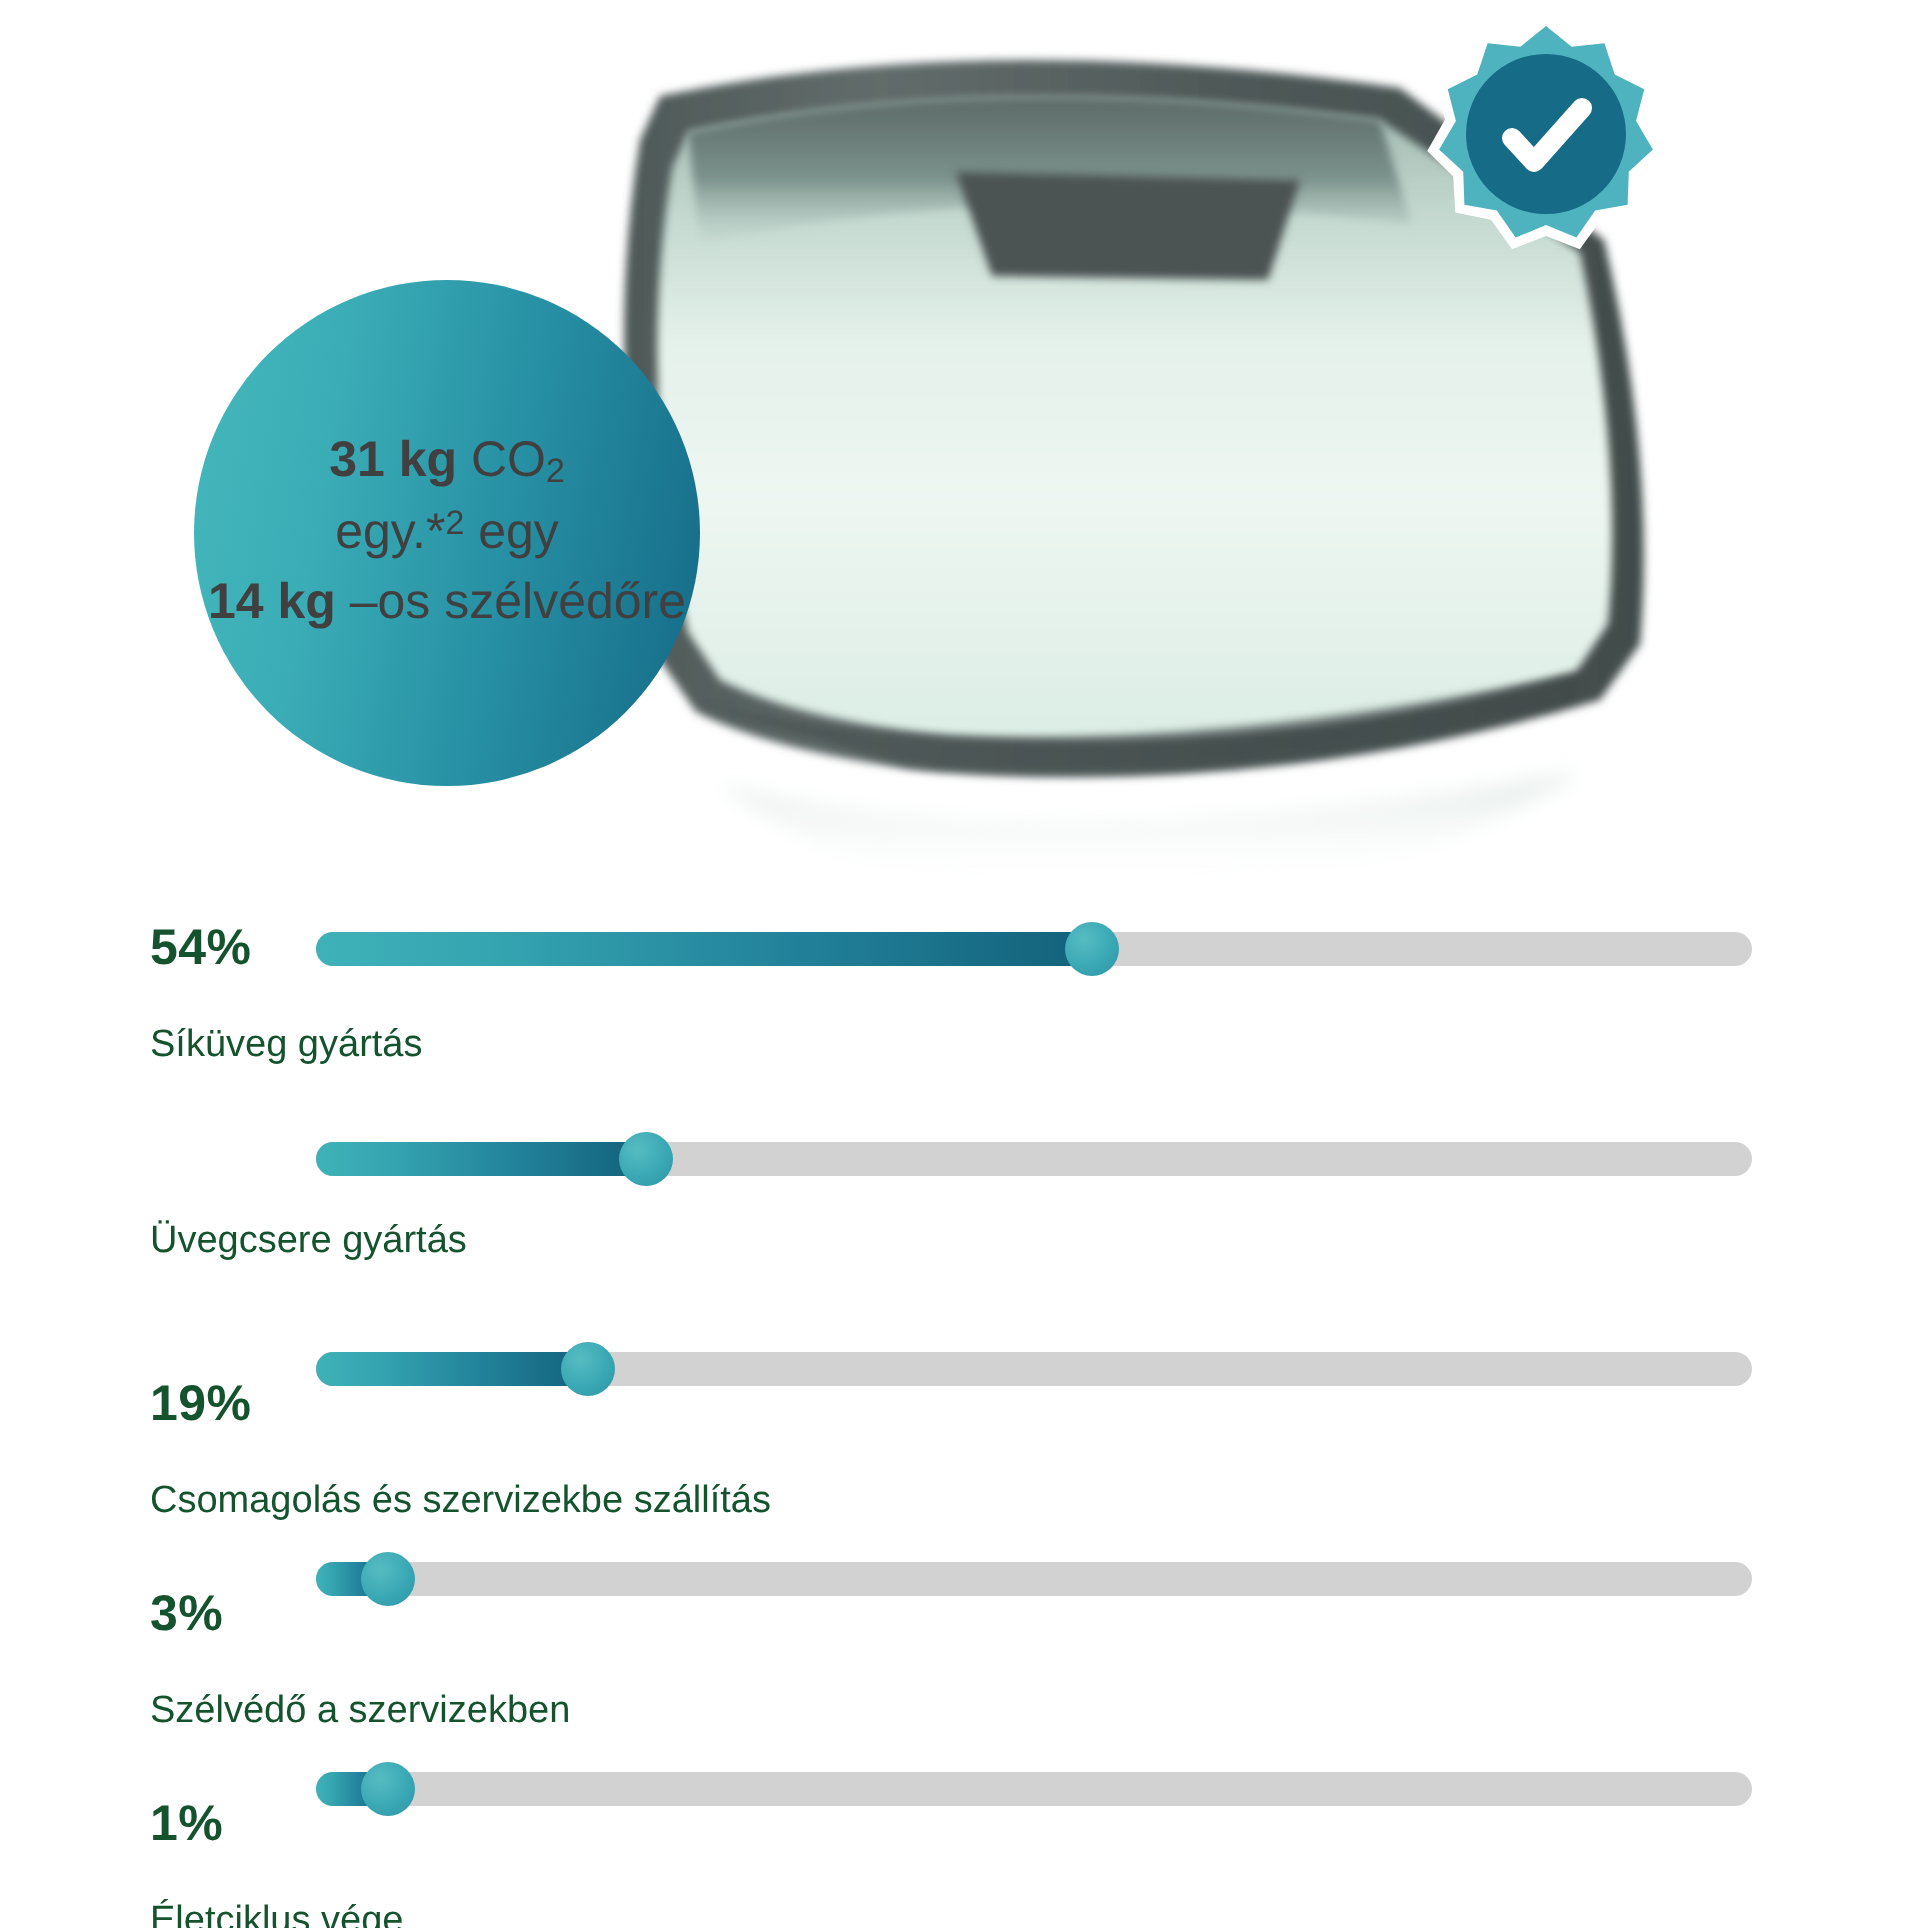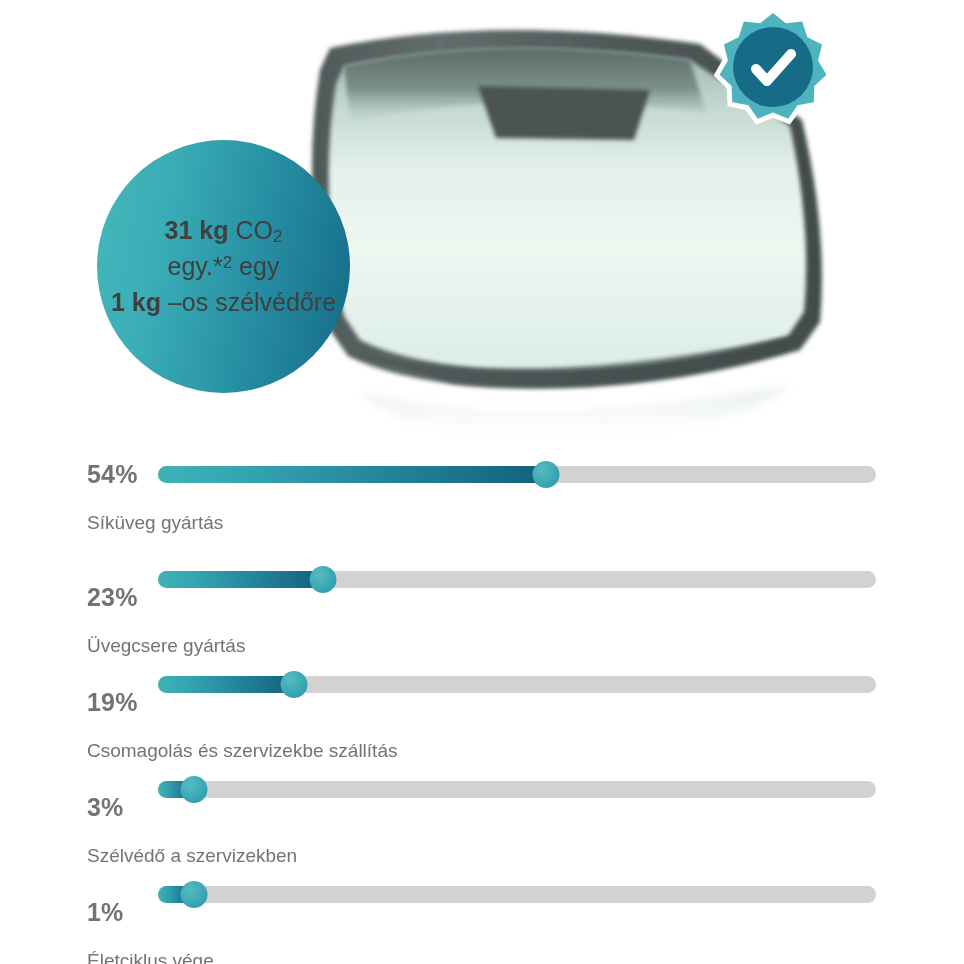--- a/index.html
+++ b/index.html
@@ -56,21 +56,21 @@
     position:absolute; left:0; top:0; height:17px;
     border-radius:9px;
     background:linear-gradient(90deg,#3fb2b8 0%,#35a5b1 22%,#22819a 62%,#13617a 100%);
   }
   .knob {
     position:absolute; top:-5px;
     width:27px; height:27px; border-radius:50%;
     background:radial-gradient(circle at 35% 32%,#56bcc2 0%,#3aa8b4 55%,#2d93a6 100%);
     transform:translateX(-50%);
   }
-  .bar-label { position:absolute; left:87px; width:560px; color:#737373; }
+  .bar-label { position:absolute; left:75px; width:560px; color:#14532d; }
   .pct { font-size:25px; font-weight:bold; letter-spacing:.2px; line-height:1; }
   .cap { font-size:19px; line-height:1.25; margin-top:24px; white-space:nowrap; }
 </style>
 </head>
 <body>
 
 <svg id="illustration" viewBox="0 0 964 455" preserveAspectRatio="none">
   <defs>
     <linearGradient id="glassGrad" x1="0" y1="0" x2="0" y2="1">
       <stop offset="0%" stop-color="#9fb6ae"></stop>
@@ -121,21 +121,21 @@
 
 <div class="stat-circle"></div>
 <div class="stat-text">
   <span class="ln">
     <b>31 kg</b><span> CO</span><sub>2</sub>
   </span>
   <span class="ln">
     <span>egy.*</span><sup>2</sup><span> egy</span>
   </span>
   <span class="ln">
-    <b>1 kg</b><span> –os szélvédőre</span>
+    <b>14 kg</b><span> –os szélvédőre</span>
   </span>
 </div>
 
 <svg class="badge" viewBox="0 0 122 122">
   <g transform="translate(61,61)">
 
     <g id="halo"></g>
     <path id="scallopWhite" fill="#ffffff" d="M0.00 -60.00 L14.37 -48.93 L32.44 -50.48 L38.54 -33.40 L54.58 -24.92 L50.48 -7.26 L59.39 8.54 L46.39 21.19 L45.34 39.29 L27.57 42.90 L16.90 57.57 L0.00 51.00 L-16.90 57.57 L-27.57 42.90 L-45.34 39.29 L-46.39 21.19 L-59.39 8.54 L-50.48 -7.26 L-54.58 -24.92 L-38.54 -33.40 L-32.44 -50.48 L-14.37 -48.93 L-0.00 -60.00 Z"></path>
     <path id="scallopOuter" fill="#4fb3bf" d="M0.00 -54.00 L12.82 -43.66 L29.19 -45.43 L34.39 -29.80 L49.12 -22.43 L45.04 -6.48 L53.45 7.69 L41.39 18.90 L40.81 35.36 L24.60 38.28 L15.21 51.81 L0.00 45.50 L-15.21 51.81 L-24.60 38.28 L-40.81 35.36 L-41.39 18.90 L-53.45 7.69 L-45.04 -6.48 L-49.12 -22.43 L-34.39 -29.80 L-29.19 -45.43 L-12.82 -43.66 L-0.00 -54.00 Z"></path>
     <circle r="40" fill="#166b87"></circle>
@@ -153,21 +153,20 @@
         <div class="pct">54%</div>
         <div class="cap">Síküveg gyártás</div>
       </div>
     </div>
     <div class="bar-row">
       <div class="track" style="top:18px">
         <div class="fill" style="width:165.14px"></div>
         <div class="knob" style="left:165.14px"></div>
       </div>
       <div class="bar-label" style="top:32px">
-        <div class="pct">23%</div>
         <div class="cap">Üvegcsere gyártás</div>
       </div>
     </div>
     <div class="bar-row">
       <div class="track" style="top:18px">
         <div class="fill" style="width:136.42px"></div>
         <div class="knob" style="left:136.42px"></div>
       </div>
       <div class="bar-label" style="top:32px">
         <div class="pct">19%</div>

